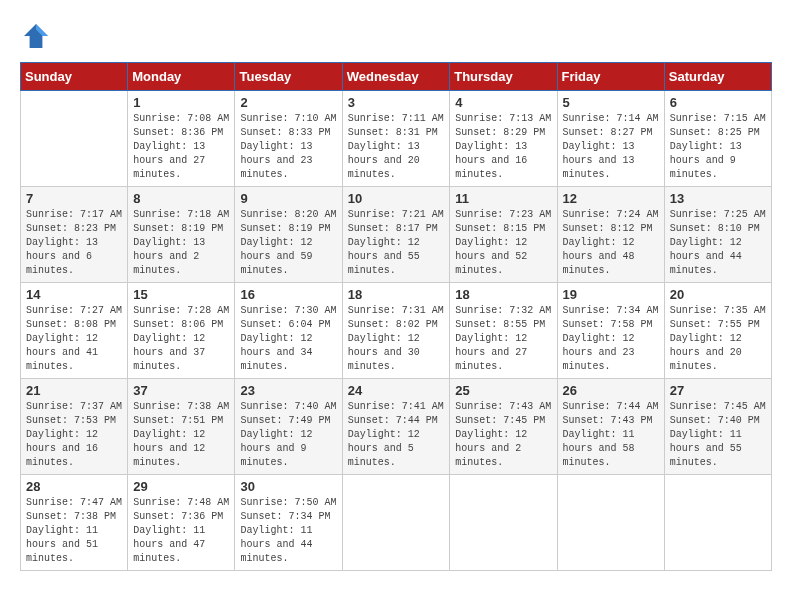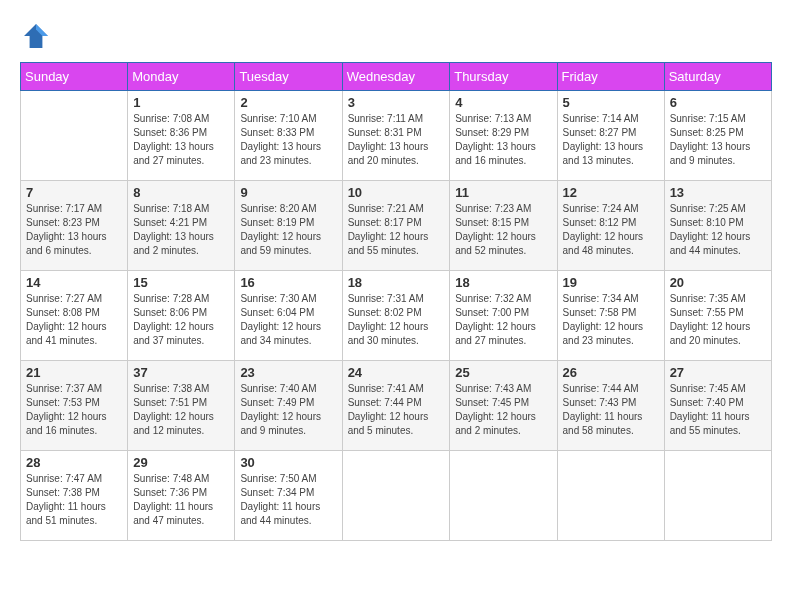--- a/index.html
+++ b/index.html
@@ -51,26 +51,26 @@
     .location {
       font-size: 14px;
       color: #555;
     }
     .calendar {
       width: 100%;
       border-collapse: collapse;
       font-size: 11px;
     }
     .calendar thead th {
-      background-color: #d946ef;
+      background-color: #b91c1c;
       color: #fff;
       padding: 6px 4px;
       text-align: left;
       font-size: 13px;
-      font-weight: normal;
+      font-weight: bold;
       border: 1px solid #2e6db4;
     }
     .calendar tbody td {
       border: 1px solid #ccc;
       vertical-align: top;
       padding: 4px 5px;
       width: 108px;
       height: 90px;
       color: #333;
     }
@@ -78,20 +78,21 @@
       font-size: 13px;
       font-weight: bold;
       color: #333;
       display: block;
       margin-bottom: 2px;
     }
     .day-info {
       font-size: 10px;
       line-height: 1.4;
       color: #444;
+      font-family: Liberation Mono, monospace;
     }
     .empty-cell {
       background: #f9f9f9;
     }
     tbody tr:nth-child(odd) td {
       background-color: #fff;
     }
     tbody tr:nth-child(even) td {
       background-color: #f5f5f5;
     }
@@ -181,21 +182,21 @@
         <td>
           <span class="day-number">7</span>
           <div class="day-info">Sunrise: 7:17 AM
 Sunset: 8:23 PM
 Daylight: 13 hours
 and 6 minutes.</div>
         </td>
         <td>
           <span class="day-number">8</span>
           <div class="day-info">Sunrise: 7:18 AM
-Sunset: 4:21 PM
+Sunset: 8:19 PM
 Daylight: 13 hours
 and 2 minutes.</div>
         </td>
         <td>
           <span class="day-number">9</span>
           <div class="day-info">Sunrise: 8:20 AM
 Sunset: 8:19 PM
 Daylight: 12 hours
 and 59 minutes.</div>
         </td>
@@ -253,21 +254,21 @@
         <td>
           <span class="day-number">18</span>
           <div class="day-info">Sunrise: 7:31 AM
 Sunset: 8:02 PM
 Daylight: 12 hours
 and 30 minutes.</div>
         </td>
         <td>
           <span class="day-number">18</span>
           <div class="day-info">Sunrise: 7:32 AM
-Sunset: 7:00 PM
+Sunset: 8:55 PM
 Daylight: 12 hours
 and 27 minutes.</div>
         </td>
         <td>
           <span class="day-number">19</span>
           <div class="day-info">Sunrise: 7:34 AM
 Sunset: 7:58 PM
 Daylight: 12 hours
 and 23 minutes.</div>
         </td>

